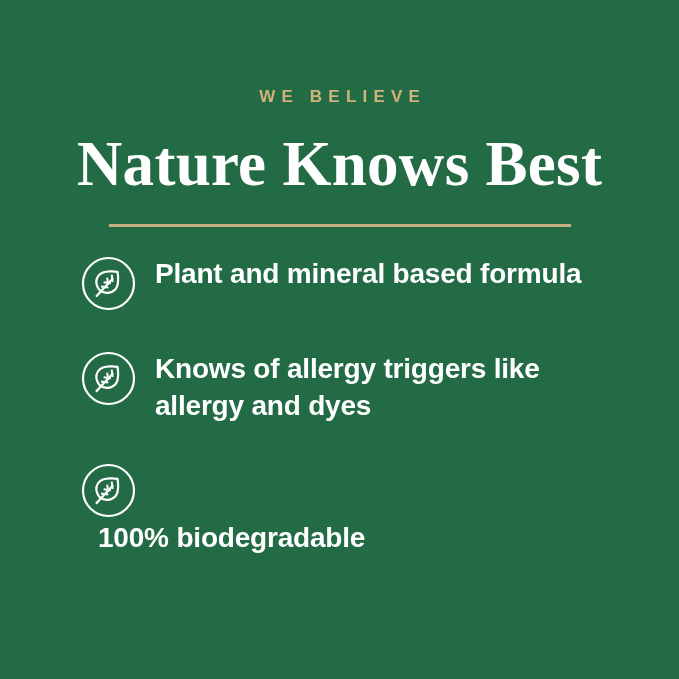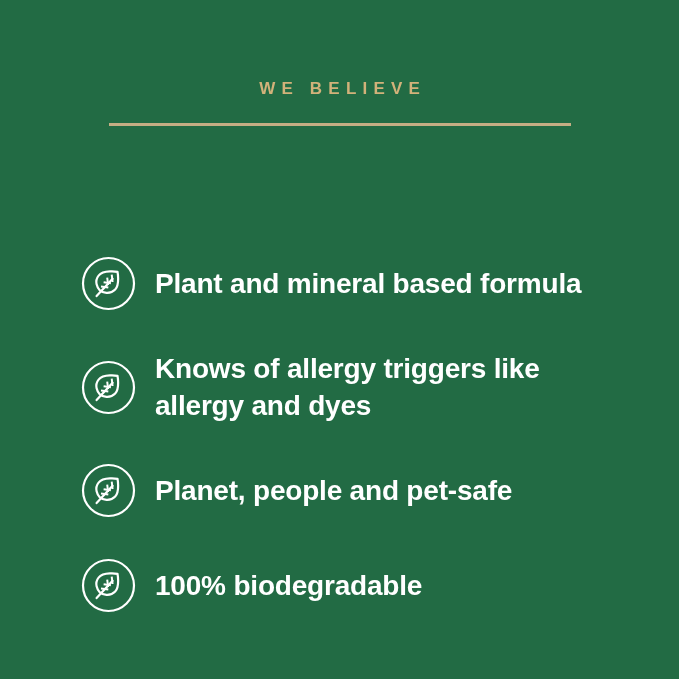--- a/index.html
+++ b/index.html
@@ -16,21 +16,21 @@
     width: 679px;
     height: 679px;
     background: #226B44;
     overflow: hidden;
     box-sizing: border-box;
   }
 
   
   .header {
     position: absolute;
-    top: 0;
+    top: 8px;
     left: 0;
     right: 0;
     text-align: center;
   }
 
   .eyebrow {
     margin: 0;
     padding-top: 80px;
     color: #D2B27A;
     font-family: "Liberation Sans", sans-serif;
@@ -67,25 +67,26 @@
     top: 255px;
     left: 80px;
     right: 40px;
     margin: 0;
     padding: 0;
     list-style: none;
   }
 
   .benefit {
     display: flex;
-    align-items: center;
+    align-items: flex-start;
     margin-bottom: 38px;
   }
   .benefit:last-child {
     margin-bottom: 0;
+    flex-direction: column;
   }
 
   .benefit-icon {
     flex: 0 0 auto;
     width: 57px;
     height: 57px;
     display: block;
   }
 
   .benefit-text {
@@ -103,20 +104,21 @@
   }
 </style>
 </head>
 <body>
 
 <div class="panel">
 
   <div class="header">
     <p class="eyebrow">WE BELIEVE</p>
 
+    <h1 class="headline">Nature Knows Best</h1>
 
     <hr class="divider">
   </div>
 
   <ul class="benefits">
 
     <li class="benefit">
       <span class="benefit-icon">
         <svg viewBox="0 0 57 57" width="57" height="57" aria-hidden="true">
           <circle cx="28.5" cy="28.5" r="25.5" fill="none" stroke="#FFFFFF" stroke-width="2.2"></circle>
@@ -144,36 +146,20 @@
           <path d="M23.6 27.2 L30.9 28.2" fill="none" stroke="#FFFFFF" stroke-width="2"></path>
           <path d="M21.0 31.4 L28.3 32.4" fill="none" stroke="#FFFFFF" stroke-width="2"></path>
         </svg>
       </span>
       <p class="benefit-text">
         <span class="line">Knows of allergy triggers like</span>
         <span class="line">allergy and dyes</span>
       </p>
     </li>
 
-    <li class="benefit">
-      <span class="benefit-icon">
-        <svg viewBox="0 0 57 57" width="57" height="57" aria-hidden="true">
-          <circle cx="28.5" cy="28.5" r="25.5" fill="none" stroke="#FFFFFF" stroke-width="2.2"></circle>
-          <path d="M37.5 16.8 C37.5 16.8 23.5 14.6 18.6 20.6 C13.9 26.4 17.6 33.2 19.7 35.3 C22.2 37.8 30.2 39.9 35.2 34.6 C40.0 29.5 37.5 16.8 37.5 16.8 Z" fill="none" stroke="#FFFFFF" stroke-width="2.2" stroke-linejoin="round"></path>
-          <path d="M16.6 41.1 L32.6 23.8" fill="none" stroke="#FFFFFF" stroke-width="2.2" stroke-linecap="round"></path>
-          <path d="M27.2 22.6 L28.1 30.0" fill="none" stroke="#FFFFFF" stroke-width="2"></path>
-          <path d="M31.7 19.6 L32.6 27.0" fill="none" stroke="#FFFFFF" stroke-width="2"></path>
-          <path d="M23.6 27.2 L30.9 28.2" fill="none" stroke="#FFFFFF" stroke-width="2"></path>
-          <path d="M21.0 31.4 L28.3 32.4" fill="none" stroke="#FFFFFF" stroke-width="2"></path>
-        </svg>
-      </span>
-      <p class="benefit-text">
-        <span class="line">Planet, people and pet-safe</span>
-      </p>
-    </li>
 
     <li class="benefit">
       <span class="benefit-icon">
         <svg viewBox="0 0 57 57" width="57" height="57" aria-hidden="true">
           <circle cx="28.5" cy="28.5" r="25.5" fill="none" stroke="#FFFFFF" stroke-width="2.2"></circle>
           <path d="M37.5 16.8 C37.5 16.8 23.5 14.6 18.6 20.6 C13.9 26.4 17.6 33.2 19.7 35.3 C22.2 37.8 30.2 39.9 35.2 34.6 C40.0 29.5 37.5 16.8 37.5 16.8 Z" fill="none" stroke="#FFFFFF" stroke-width="2.2" stroke-linejoin="round"></path>
           <path d="M16.6 41.1 L32.6 23.8" fill="none" stroke="#FFFFFF" stroke-width="2.2" stroke-linecap="round"></path>
           <path d="M27.2 22.6 L28.1 30.0" fill="none" stroke="#FFFFFF" stroke-width="2"></path>
           <path d="M31.7 19.6 L32.6 27.0" fill="none" stroke="#FFFFFF" stroke-width="2"></path>
           <path d="M23.6 27.2 L30.9 28.2" fill="none" stroke="#FFFFFF" stroke-width="2"></path>

